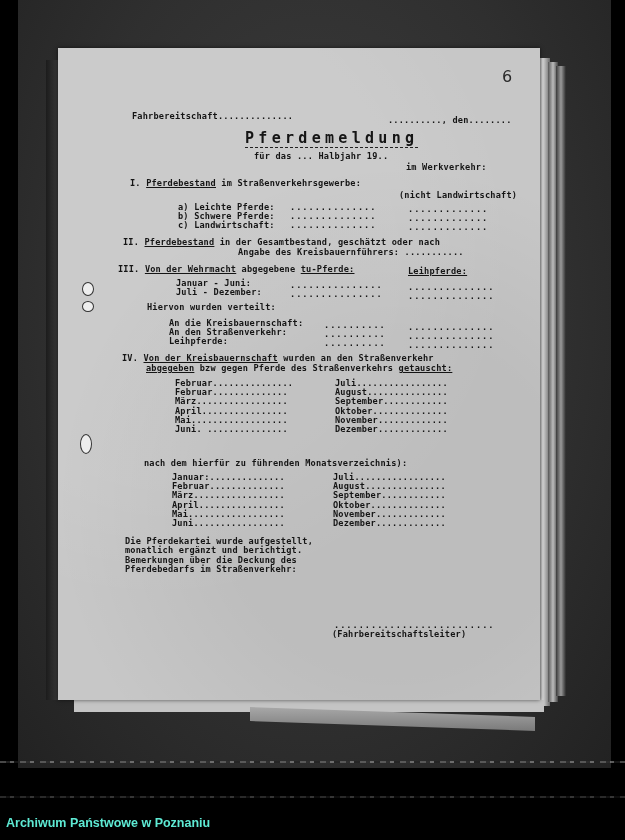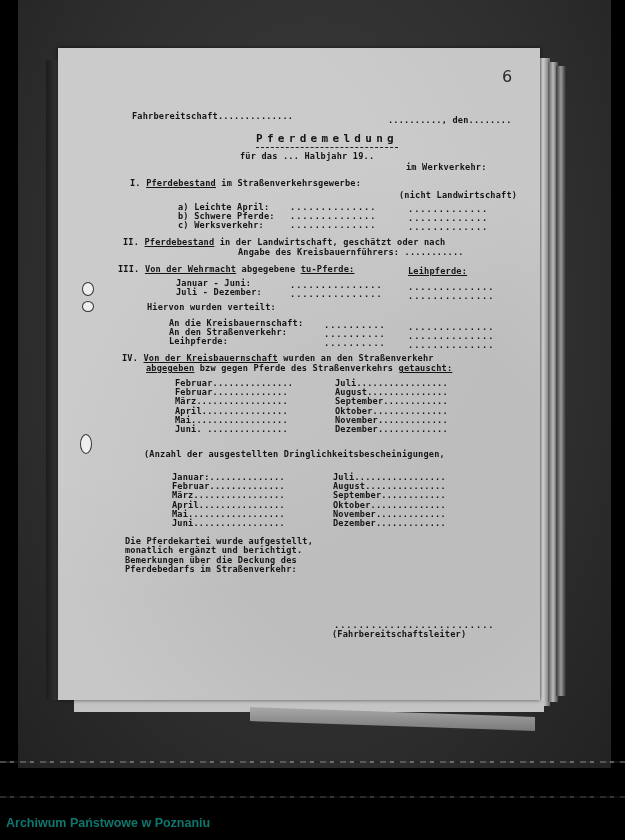--- a/index.html
+++ b/index.html
@@ -41,21 +41,21 @@
       font-family: "DejaVu Sans", sans-serif; font-size: 16px; color: #2a2a2a;
     }
     .hole { position: absolute; width: 12px; height: 14px; border-radius: 50%; background: #eee; border: 1.5px solid #333; }
 
     .t { position: absolute; white-space: pre; letter-spacing: .2px; font-weight: bold; }
     .u { text-decoration: underline; }
     .spaced { letter-spacing: 4.3px; }
     .dots { position: absolute; white-space: pre; font-weight: bold; letter-spacing: 1px; }
 
     .watermark {
-      position: absolute; left: 6px; top: 816px; color: #0f766e;
+      position: absolute; left: 6px; top: 816px; color: #5eead4;
       font-family: "Liberation Sans", sans-serif; font-size: 12.5px; font-weight: bold;
     }
   </style>
 </head>
 <body>
 
 <div class="frame"></div>
 <div class="scan-line" style="top:761px"></div>
 <div class="scan-line" style="top:796px;opacity:.35"></div>
 
@@ -69,40 +69,40 @@
 <div class="page">
   <div class="page-number">6</div>
 
   <div class="hole" style="left:24px;top:234px"></div>
   <div class="hole" style="left:24px;top:253px;height:11px"></div>
   <div class="hole" style="left:22px;top:386px;height:20px"></div>
 
   <div class="t" style="left:74px;top:64px"><span>Fahrbereitschaft</span><span>..............</span></div>
   <div class="t" style="left:330px;top:68px"><span>..........,</span> <span>den........</span></div>
 
-  <div class="t spaced" style="left:198px;top:86px;font-size:11px;border-bottom:1.5px dashed #222;padding-bottom:3px">Pferdemeldung</div>
-  <div class="t" style="left:182px;top:104px">für das ... Halbjahr 19..</div>
+  <div class="t spaced" style="left:187px;top:86px;font-size:15px;border-bottom:1.5px dashed #222;padding-bottom:3px">Pferdemeldung</div>
+  <div class="t" style="left:196px;top:104px">für das ... Halbjahr 19..</div>
 
   <div class="t" style="left:72px;top:131px"><span>I.</span> <span class="u">Pferdebestand</span><span> im Straßenverkehrsgewerbe:</span></div>
   <div class="t" style="left:348px;top:115px">im Werkverkehr:</div>
   <div class="t" style="left:341px;top:143px">(nicht Landwirtschaft)</div>
 
-  <div class="t" style="left:120px;top:155px"><span>a)</span> <span>Leichte April:</span></div>
+  <div class="t" style="left:120px;top:155px"><span>a)</span> <span>Leichte Pferde:</span></div>
   <div class="dots" style="left:232px;top:155px">..............</div>
   <div class="dots" style="left:350px;top:157px">.............</div>
 
   <div class="t" style="left:120px;top:164px"><span>b)</span> <span>Schwere Pferde:</span></div>
   <div class="dots" style="left:232px;top:164px">..............</div>
   <div class="dots" style="left:350px;top:166px">.............</div>
 
-  <div class="t" style="left:120px;top:173px"><span>c)</span> <span>Werksverkehr:</span></div>
+  <div class="t" style="left:120px;top:173px"><span>c)</span> <span>Landwirtschaft:</span></div>
   <div class="dots" style="left:232px;top:173px">..............</div>
   <div class="dots" style="left:350px;top:175px">.............</div>
 
-  <div class="t" style="left:65px;top:190px"><span>II.</span> <span class="u">Pferdebestand</span><span> in der Landwirtschaft, geschätzt oder nach</span></div>
+  <div class="t" style="left:65px;top:190px"><span>II.</span> <span class="u">Pferdebestand</span><span> in der Gesamtbestand, geschätzt oder nach</span></div>
   <div class="t" style="left:60px;top:217px"><span>III.</span> <span class="u">Von der Wehrmacht</span><span> abgegebene </span><span class="u">tu-Pferde:</span></div>
 
   <div class="t" style="left:180px;top:200px">Angabe des Kreisbauernführers: ...........</div>
   <div class="t u" style="left:350px;top:219px">Leihpferde:</div>
 
   <div class="t" style="left:118px;top:231px">Januar - Juni:</div>
   <div class="dots" style="left:232px;top:233px">...............</div>
   <div class="dots" style="left:350px;top:235px">..............</div>
   <div class="t" style="left:118px;top:240px">Juli - Dezember:</div>
   <div class="dots" style="left:232px;top:242px">...............</div>
@@ -132,21 +132,21 @@
   </div>
   <div style="position:absolute;left:277px;top:331px">
     <div class="t" style="position:static;line-height:9.2px">Juli.................</div>
     <div class="t" style="position:static;line-height:9.2px">August...............</div>
     <div class="t" style="position:static;line-height:9.2px">September............</div>
     <div class="t" style="position:static;line-height:9.2px">Oktober..............</div>
     <div class="t" style="position:static;line-height:9.2px">November.............</div>
     <div class="t" style="position:static;line-height:9.2px">Dezember.............</div>
   </div>
 
-  <div class="t" style="left:86px;top:402px">(Anzahl der ausgestellten Dringlichkeitsbescheinigungen,</div>
+  <div class="t" style="left:86px;top:411px">nach dem hierfür zu führenden Monatsverzeichnis):</div>
 
   <div style="position:absolute;left:114px;top:425px">
     <div class="t" style="position:static;line-height:9.2px">Januar:..............</div>
     <div class="t" style="position:static;line-height:9.2px">Februar..............</div>
     <div class="t" style="position:static;line-height:9.2px">März.................</div>
     <div class="t" style="position:static;line-height:9.2px">April................</div>
     <div class="t" style="position:static;line-height:9.2px">Mai..................</div>
     <div class="t" style="position:static;line-height:9.2px">Juni.................</div>
   </div>
   <div style="position:absolute;left:275px;top:425px">

